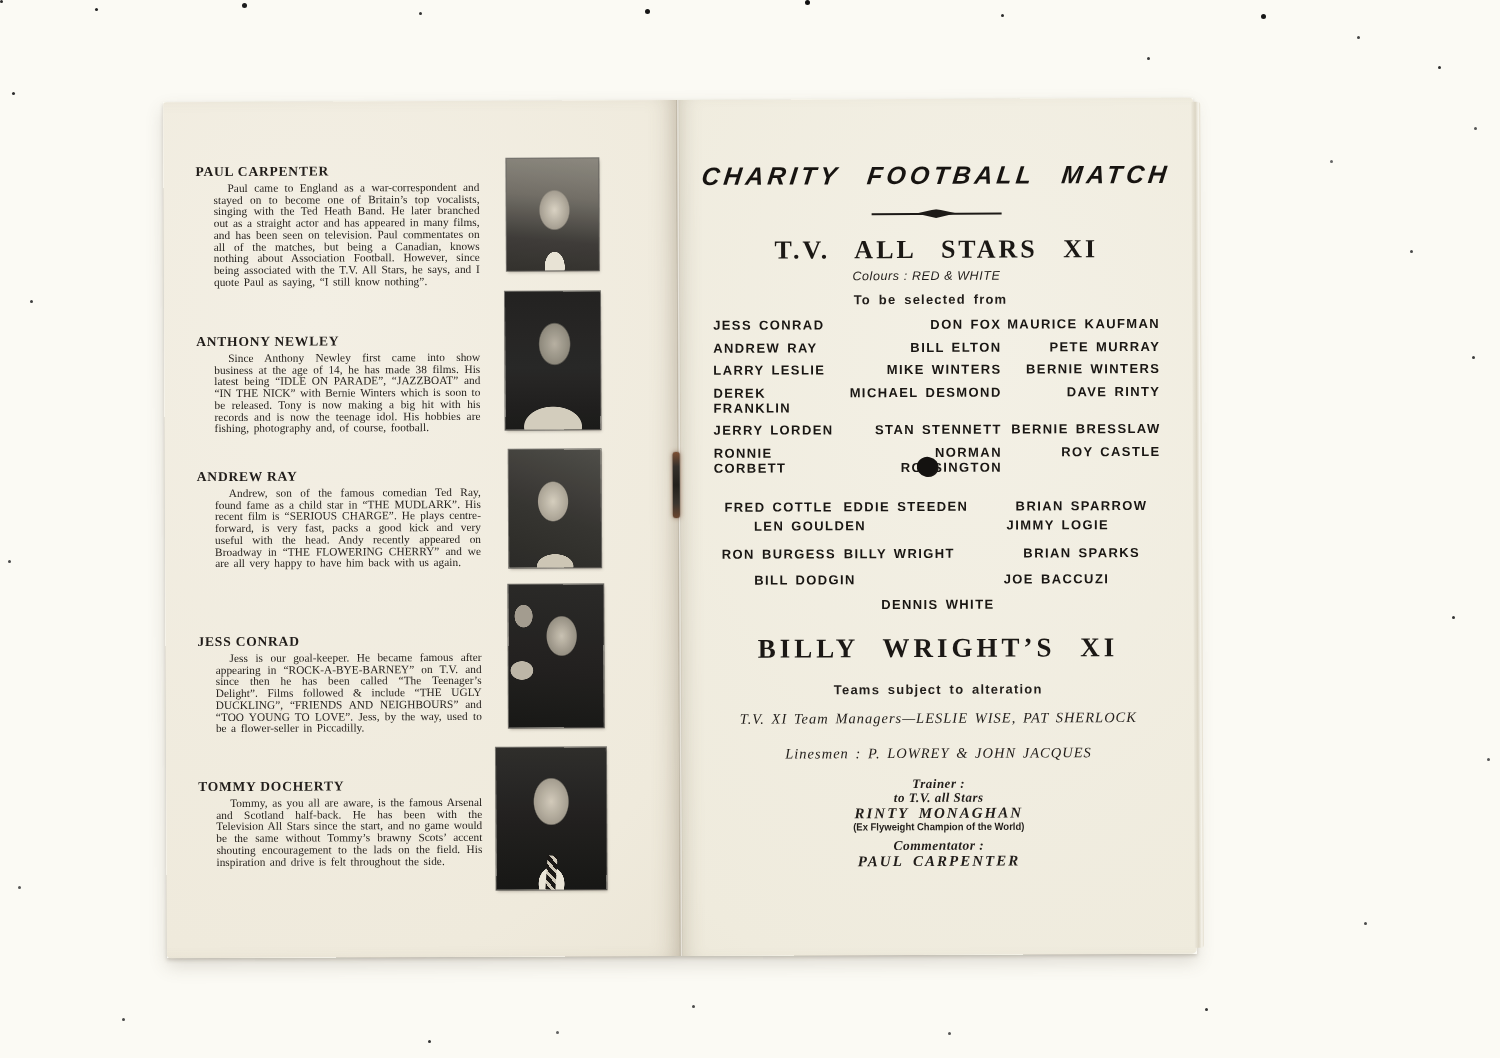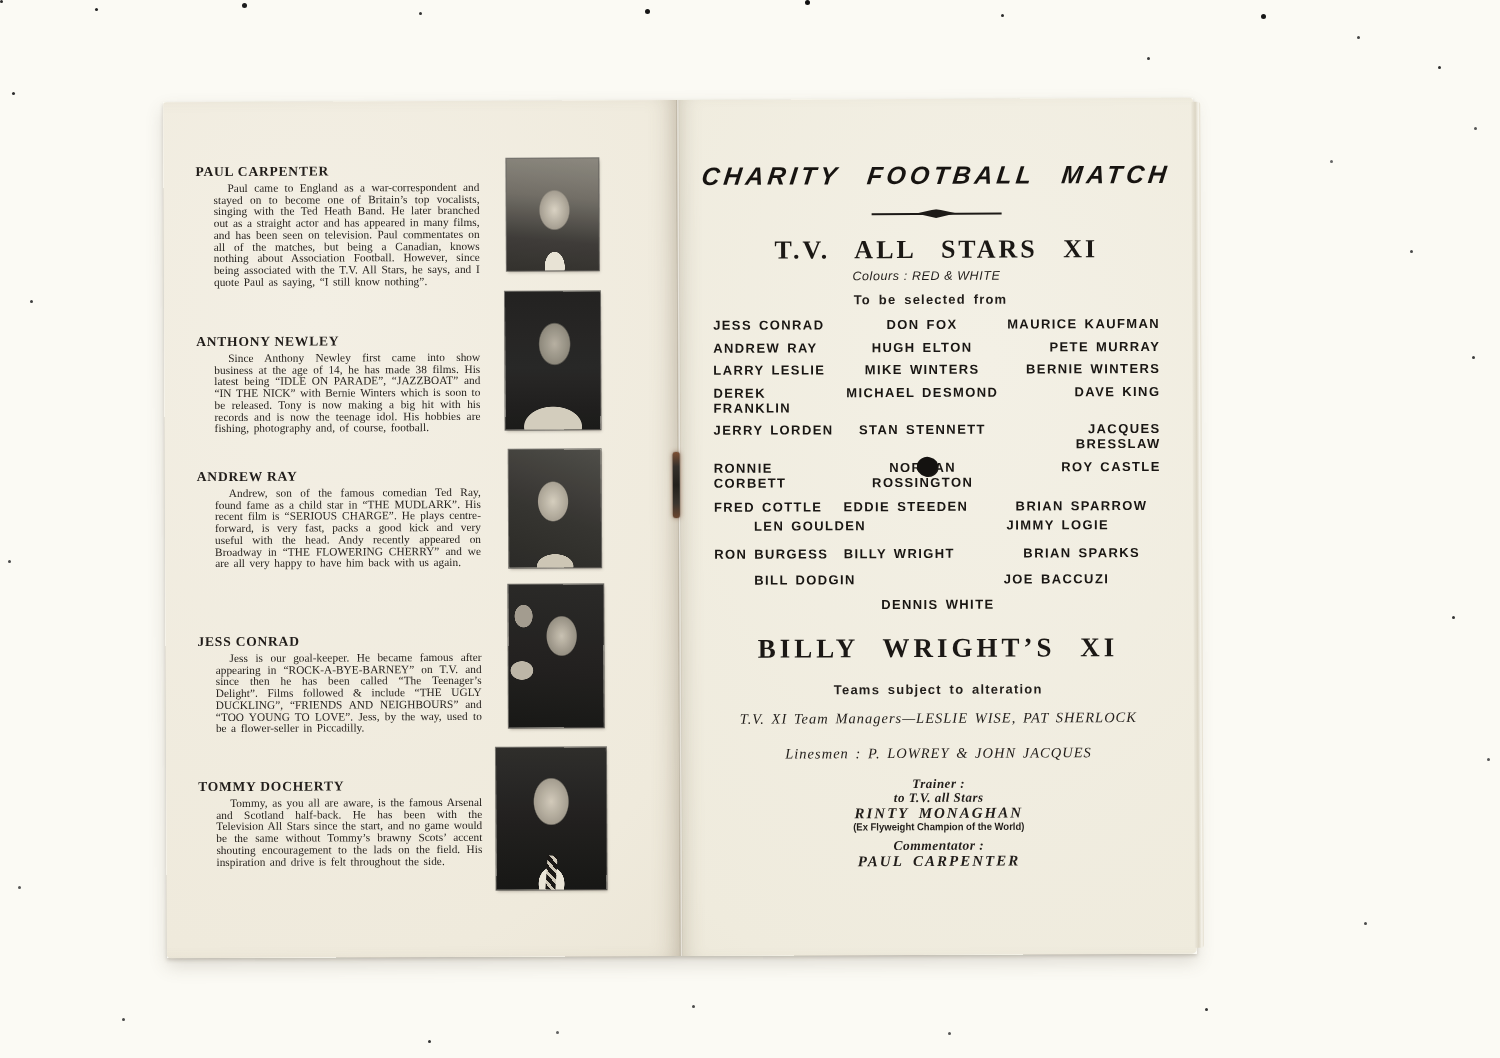--- a/index.html
+++ b/index.html
@@ -150,36 +150,36 @@
   }
   .roster1{top:218px;padding:0 34px;box-sizing:border-box;}
   .roster-row{
     display:grid;grid-template-columns:1.02fr 1.25fr 1.25fr;
     margin-bottom:7.5px;
     font-family:"Liberation Sans", sans-serif;
     font-weight:bold;font-size:13px;letter-spacing:1.4px;word-spacing:2px;
     color:#191613;
   }
   .roster-row .c1{text-align:left;}
-  .roster-row .c2{text-align:center;}
+  .roster-row .c2{text-align:right;}
   .roster-row .c3{text-align:right;}
   .ink-dot{
     top:358px;left:237px;width:22px;height:20px;border-radius:50%;
     background:radial-gradient(circle at 45% 45%, #141210 60%, #2a2622 85%, rgba(0,0,0,0) 100%);
     transform:rotate(12deg);
     position:absolute;
   }
   .roster2{top:400px;padding:0 34px;box-sizing:border-box;}
   .r2row{
     display:grid;grid-template-columns:1.02fr 1.25fr 1.25fr;
     font-family:"Liberation Sans", sans-serif;
     font-weight:bold;font-size:13px;letter-spacing:1.4px;word-spacing:2px;
     color:#191613;
   }
-  .r2row .c1{text-align:left;}
+  .r2row .c1{text-align:center;}
   .r2row .c2{text-align:left;}
   .r2row .c3{text-align:center;}
   .r2row.inset{padding:0 52px 0 40px;margin-top:4px;display:flex;justify-content:space-between;}
   .r2row.row3{margin-top:13px;}
   .r2row.inset2{margin-top:11px;}
   .r2row.center-only{margin-top:10px;display:block;text-align:center;}
   .team2-name{
     top:534px;
     font-size:27px;font-weight:bold;letter-spacing:4px;word-spacing:14px;
     font-family:"Liberation Serif", serif;color:#1b1815;
@@ -268,37 +268,37 @@
       <div class="rp selected">To be selected from</div>
 
       <div class="rp roster1">
         <div class="roster-row">
           <span class="c1">JESS CONRAD</span>
           <span class="c2">DON FOX</span>
           <span class="c3">MAURICE KAUFMAN</span>
         </div>
         <div class="roster-row">
           <span class="c1">ANDREW RAY</span>
-          <span class="c2">HUGH ELTON</span>
+          <span class="c2">BILL ELTON</span>
           <span class="c3">PETE MURRAY</span>
         </div>
         <div class="roster-row">
           <span class="c1">LARRY LESLIE</span>
           <span class="c2">MIKE WINTERS</span>
           <span class="c3">BERNIE WINTERS</span>
         </div>
         <div class="roster-row">
           <span class="c1">DEREK FRANKLIN</span>
           <span class="c2">MICHAEL DESMOND</span>
-          <span class="c3">DAVE KING</span>
+          <span class="c3">DAVE RINTY</span>
         </div>
         <div class="roster-row">
           <span class="c1">JERRY LORDEN</span>
           <span class="c2">STAN STENNETT</span>
-          <span class="c3">JACQUES BRESSLAW</span>
+          <span class="c3">BERNIE BRESSLAW</span>
         </div>
         <div class="roster-row">
           <span class="c1">RONNIE CORBETT</span>
           <span class="c2">NORMAN ROSSINGTON</span>
           <span class="c3">ROY CASTLE</span>
         </div>
       </div>
 
       <div class="ink-dot"></div>
 

